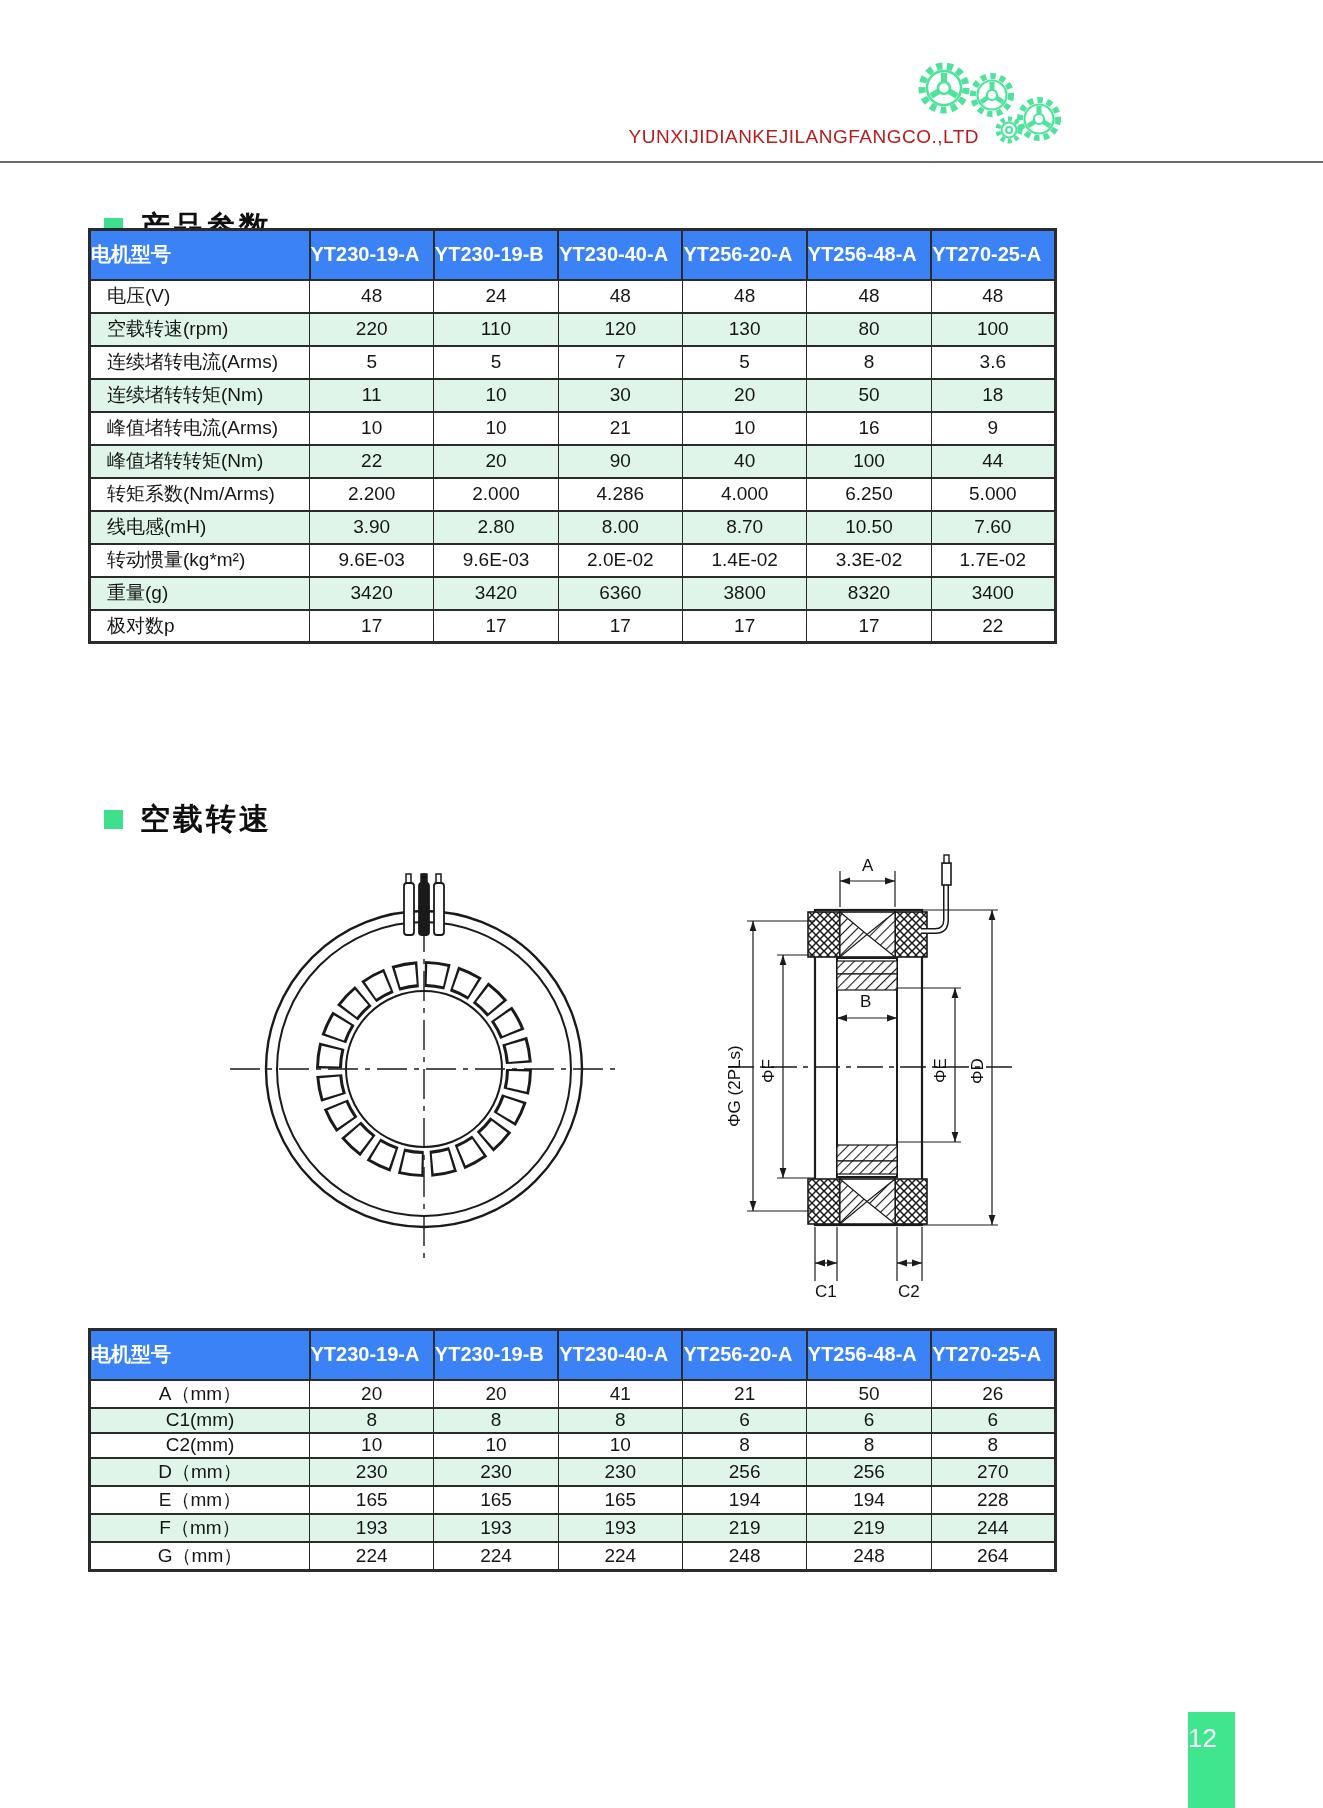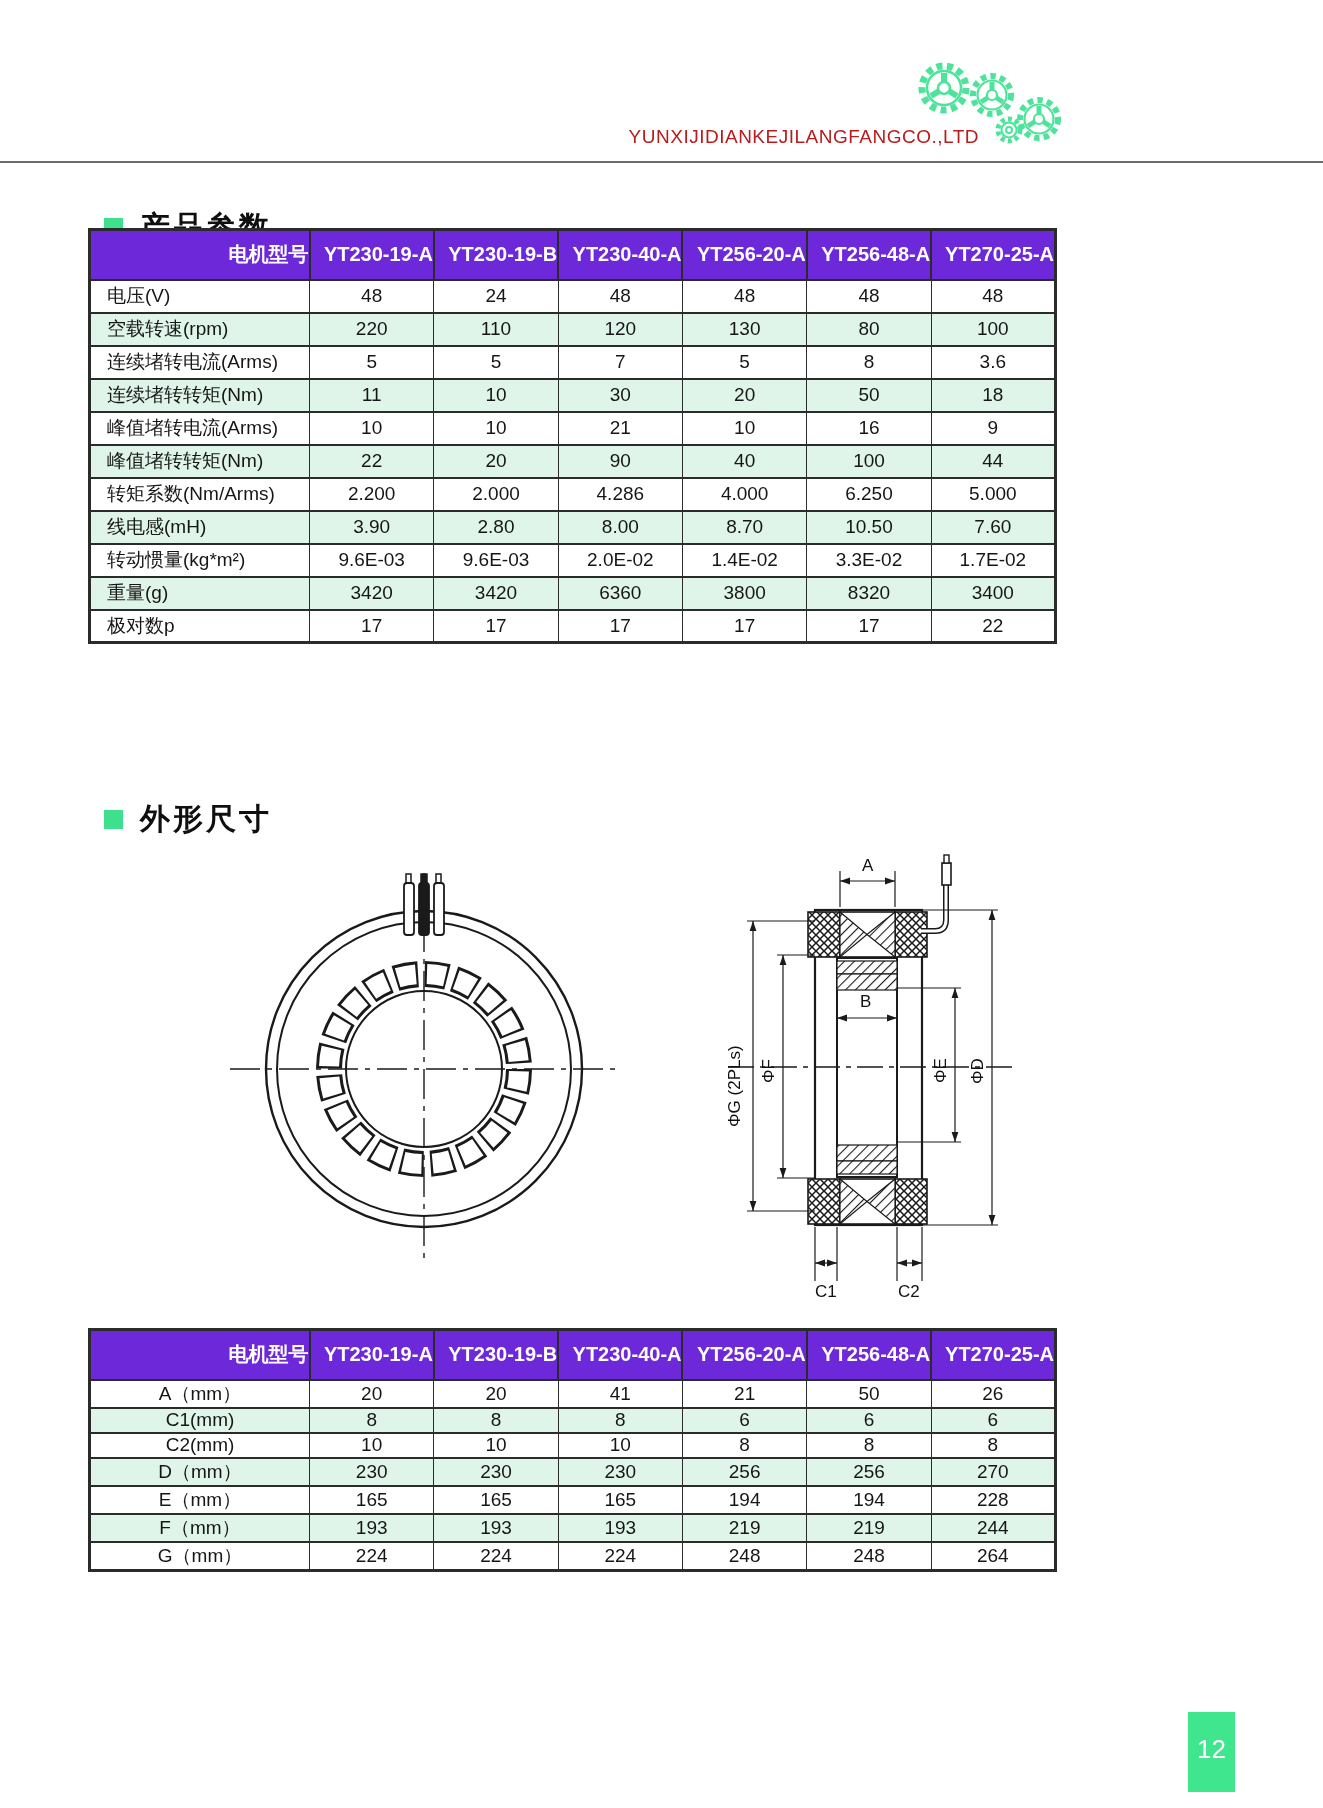--- a/index.html
+++ b/index.html
@@ -18,36 +18,36 @@
   .bullet { width:19px; height:19px; background:#3fe08d; margin-right:17px; flex:0 0 auto; }
   .title-text { font-size:30px; font-weight:bold; color:#0f0f0f; letter-spacing:3px; }
   #sec-params { left:104px; top:207px; }
   #sec-dims   { left:104px; top:799px; }
 
   
   table.spec { position:absolute; left:88px; width:969px; border-collapse:collapse; table-layout:fixed; border:3px solid #2b2b2b; background:#fff; }
   #params-table { top:228px; }
   #dims-table   { top:1328px; }
   table.spec col.c0 { width:220px; }
-  table.spec th { background:#6d28d9; color:#ffffff; font-size:20px; font-weight:bold; height:50px; text-align:right; border:2px solid #2b2b2b; border-top:3px solid #2b2b2b; }
+  table.spec th { background:#3b82f6; color:#ffffff; font-size:20px; font-weight:bold; height:50px; text-align:left; border:2px solid #2b2b2b; border-top:3px solid #2b2b2b; }
   table.spec td { font-size:19px; color:#161616; text-align:center; border:1px solid #2b2b2b; border-top:2px solid #2b2b2b; border-bottom:2px solid #2b2b2b; background:#fff; }
   #params-table td { height:33px; }
   #dims-table td { height:25px; }
   table.spec tbody tr:nth-child(even) td { background:#dff5e9; }
   #params-table td.rowlabel { text-align:left; padding-left:16px; }
   #dims-table td.rowlabel { text-align:center; }
 
   
   .drawings { position:absolute; left:80px; top:735px; }
   .ln { stroke:#1a1a1a; fill:none; }
   .dim { stroke:#1a1a1a; stroke-width:1.2; fill:none; }
   .dimtxt { font-size:17px; fill:#111; font-family:"Liberation Sans","DejaVu Sans",sans-serif; }
 
   
-  .page-badge { position:absolute; left:1188px; top:1712px; width:47px; height:80px; background:#3fe68d; color:#fff; font-size:26px; text-align:center; padding-top:22px; }
+  .page-badge { position:absolute; left:1188px; top:1712px; width:47px; height:96px; background:#3fe68d; color:#fff; font-size:26px; text-align:left; padding-top:11px; }
 </style>
 </head>
 <body>
 
 <div class="page">
 
   <svg class="gears" width="150" height="108" viewBox="0 0 150 108">
     <g class="gear">
       <circle cx="32" cy="48" r="22" stroke-width="7" stroke-dasharray="6 4.6"></circle>
       <circle cx="32" cy="48" r="17" stroke-width="2.5"></circle>
@@ -211,21 +211,21 @@
           <td>17</td>
           <td>17</td>
           <td>17</td>
           <td>22</td>
         </tr>
       </tbody>
     </table>
 
   <div class="section-title" id="sec-dims">
     <div class="bullet"></div>
-    <div class="title-text">外形尺寸</div>
+    <div class="title-text">空载转速</div>
   </div>
 
   <svg class="drawings" width="1060" height="580" viewBox="0 0 1060 580">
     <defs>
       <marker id="arr" markerWidth="11" markerHeight="8" refX="10" refY="4" orient="auto-start-reverse" markerUnits="userSpaceOnUse">
         <path d="M0,0.6 L10,4 L0,7.4 z" fill="#1a1a1a"></path>
       </marker>
       <pattern id="diag" width="7" height="7" patternUnits="userSpaceOnUse" patternTransform="rotate(45)">
         <rect width="7" height="7" fill="#ffffff"></rect>
         <line x1="0" y1="0" x2="0" y2="7" stroke="#1a1a1a" stroke-width="2.2"></line>

